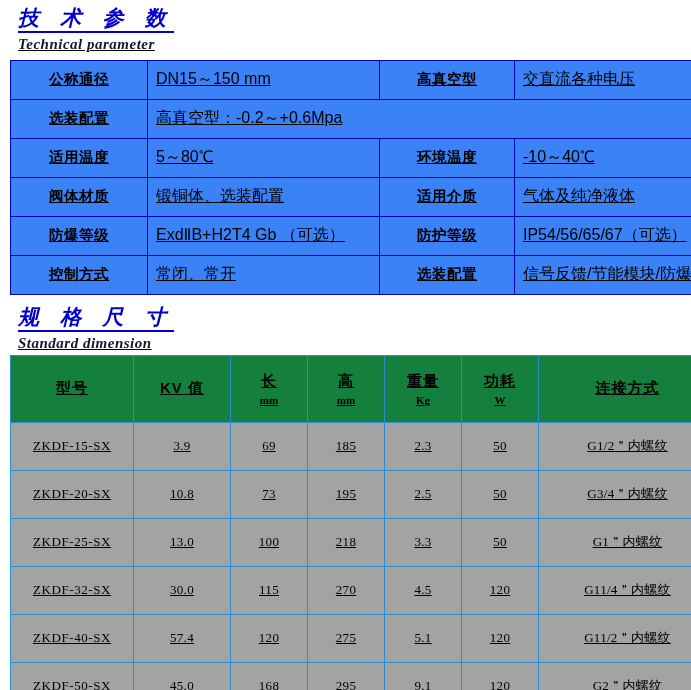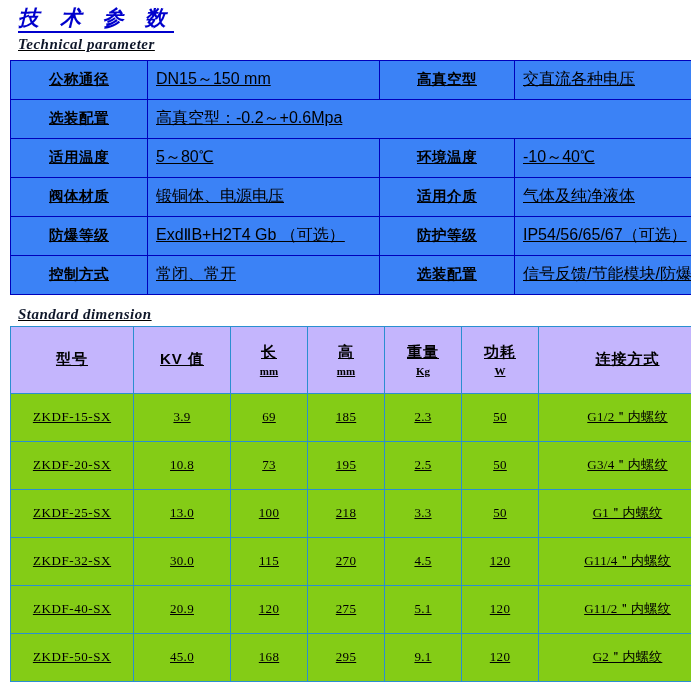--- a/index.html
+++ b/index.html
@@ -89,42 +89,42 @@
   .dim-wrap {
     margin-top: 10px;
   }
   .dim-table {
     border-collapse: collapse;
     width: 671px;
     table-layout: fixed;
     border: 1px solid #2a8fd0;
   }
   .dim-table th {
-    background: #c4b5fd;
+    background: #15803d;
     border: 1px solid #2a8fd0;
     height: 62px;
     font-family: "Liberation Sans", sans-serif;
     font-weight: bold;
     font-size: 15px;
     color: #000;
     text-align: center;
     vertical-align: middle;
     letter-spacing: 1px;
     padding: 2px;
   }
   .dim-table th .unit {
     display: block;
     font-size: 11px;
     font-weight: bold;
     letter-spacing: 0;
     margin-top: 3px;
     font-family: "Liberation Serif", serif;
   }
   .dim-table td {
-    background: #84cc16;
+    background: #a3a3a3;
     border: 1px solid #2a8fd0;
     height: 45px;
     text-align: center;
     vertical-align: middle;
     font-size: 13px;
     font-family: "Liberation Serif", serif;
     letter-spacing: 0.3px;
   }
   .dim-table td.model {
     font-size: 13px;
@@ -164,41 +164,42 @@
         <td class="value" colspan="3">高真空型：-0.2～+0.6Mpa</td>
       </tr>
       <tr>
         <td class="label col-l1">适用温度</td>
         <td class="value col-v1">5～80℃</td>
         <td class="label col-l2">环境温度</td>
         <td class="value col-v2">-10～40℃</td>
       </tr>
       <tr>
         <td class="label col-l1">阀体材质</td>
-        <td class="value col-v1">锻铜体、电源电压</td>
+        <td class="value col-v1">锻铜体、选装配置</td>
         <td class="label col-l2">适用介质</td>
         <td class="value col-v2">气体及纯净液体</td>
       </tr>
       <tr>
         <td class="label col-l1">防爆等级</td>
         <td class="value col-v1">ExdⅡB+H2T4 Gb （可选）</td>
         <td class="label col-l2">防护等级</td>
         <td class="value col-v2">IP54/56/65/67（可选）</td>
       </tr>
       <tr>
         <td class="label col-l1">控制方式</td>
         <td class="value col-v1">常闭、常开</td>
         <td class="label col-l2">选装配置</td>
         <td class="value col-v2">信号反馈/节能模块/防爆</td>
       </tr>
     </tbody>
   </table>
 
   <div class="dim-wrap">
     <div class="sec-head">
+      <div class="cn">规 格 尺 寸</div>
       <div class="en">Standard dimension</div>
     </div>
 
     <table class="dim-table">
       <thead>
         <tr>
           <th class="w-model">
             <span>型号</span>
           </th>
           <th class="w-kv">
@@ -257,21 +258,21 @@
           <td class="model">ZKDF-32-SX</td>
           <td>30.0</td>
           <td>115</td>
           <td>270</td>
           <td>4.5</td>
           <td>120</td>
           <td class="conn">G11/4＂内螺纹</td>
         </tr>
         <tr>
           <td class="model">ZKDF-40-SX</td>
-          <td>20.9</td>
+          <td>57.4</td>
           <td>120</td>
           <td>275</td>
           <td>5.1</td>
           <td>120</td>
           <td class="conn">G11/2＂内螺纹</td>
         </tr>
         <tr>
           <td class="model">ZKDF-50-SX</td>
           <td>45.0</td>
           <td>168</td>

